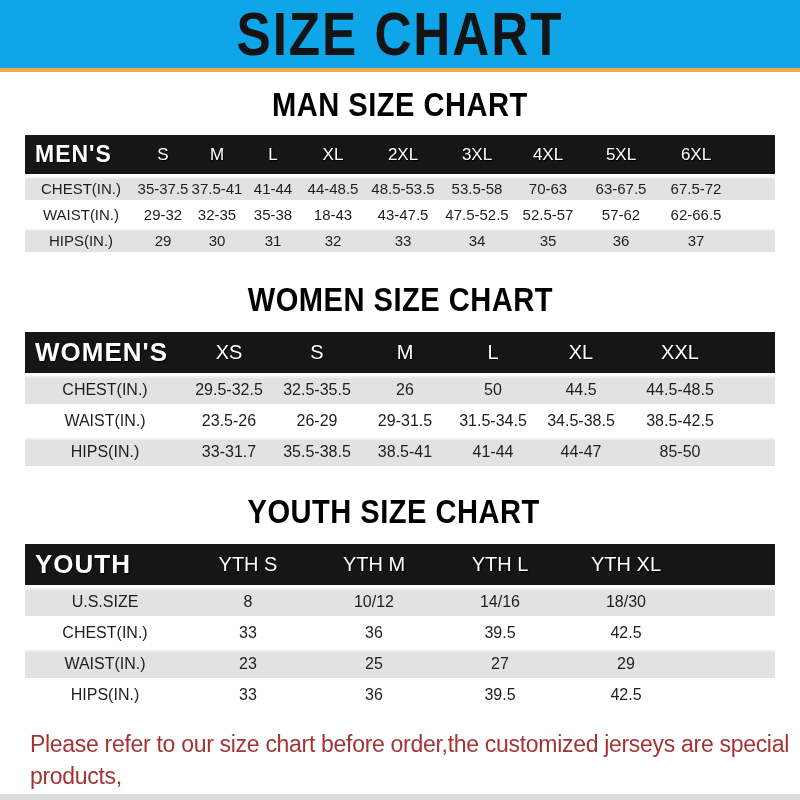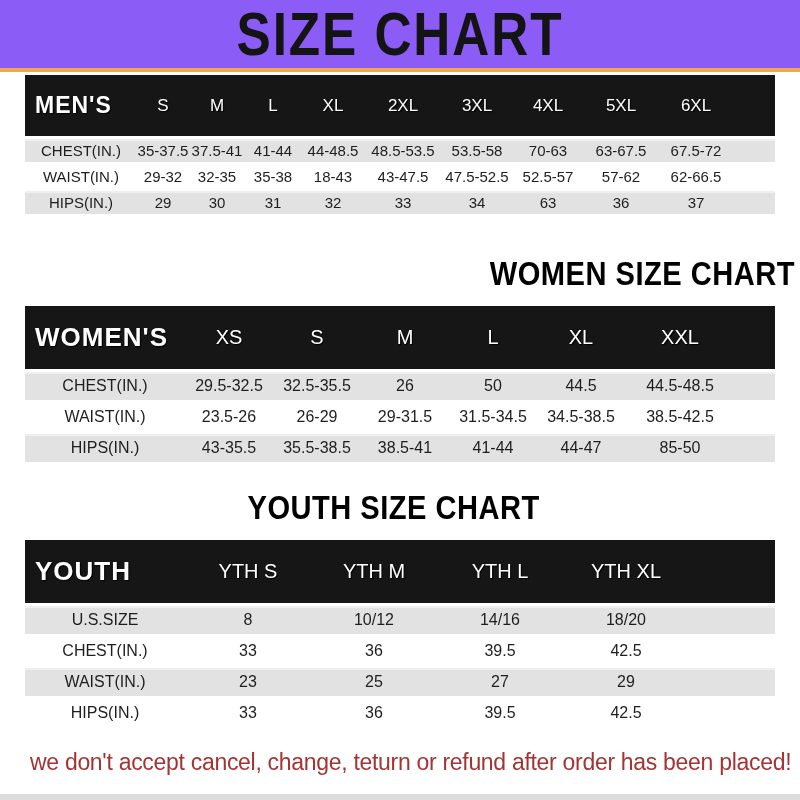--- a/index.html
+++ b/index.html
@@ -7,21 +7,21 @@
     position: relative;
     width: 800px;
     height: 800px;
     background: #ffffff;
     overflow: hidden;
     font-family: "Liberation Sans", sans-serif;
   }
   
   .banner {
     height: 68px;
-    background: #8b5cf6;
+    background: #0ea5e9;
     border-bottom: 4px solid #F3A64B;
     display: flex;
     align-items: center;
     justify-content: center;
   }
   .banner .banner-title {
     font-size: 54px;
     font-weight: bold;
     color: #141414;
     letter-spacing: 2px;
@@ -36,38 +36,38 @@
   }
   h2.section-heading .ht {
     display: inline-block;
     font-size: 30px;
     font-weight: bold;
     letter-spacing: 0.5px;
     transform: scale(0.97, 1.1);
     white-space: nowrap;
   }
   .sec-men    h2 { margin: 16px 0 10px 0; }
-  .sec-women  h2 { margin: 40px 0 12px 0; text-align: right; }
+  .sec-women  h2 { margin: 28px 0 12px 0; }
   .sec-youth  h2 { margin: 26px 12px 12px 0; }
   
   table.size-table {
     width: 750px;
     margin: 0 auto;
     border-collapse: separate;
     border-spacing: 0 3px;
     table-layout: fixed;
   }
   table.size-table th {
     background: #161616;
     color: #fff;
     font-weight: normal;
     font-size: 17px;
     height: 29px;
     text-align: center;
-    padding: 16px;
+    padding: 5px;
     text-shadow: 1px 1px 1px #000;
   }
   table.size-table th.corner {
     text-align: left;
     padding-left: 10px;
     font-weight: bold;
     font-size: 23px;
     letter-spacing: 1px;
   }
   table.size-table td {
@@ -104,20 +104,21 @@
 </head>
 <body>
 
 <div class="page">
 
   <div class="banner">
     <span class="banner-title">SIZE CHART</span>
   </div>
 
   <div class="sec-men">
+    <h2 class="section-heading"><span class="ht">MAN SIZE CHART</span></h2>
     <table class="size-table men">
         <colgroup>
           <col style="width: 112px;">
           <col style="width: 52px;">
           <col style="width: 56px;">
           <col style="width: 56px;">
           <col style="width: 64px;">
           <col style="width: 76px;">
           <col style="width: 72px;">
           <col style="width: 70px;">
@@ -168,21 +169,21 @@
             <td></td>
           </tr>
           <tr>
             <td class="rowlabel">HIPS(IN.)</td>
             <td>29</td>
             <td>30</td>
             <td>31</td>
             <td>32</td>
             <td>33</td>
             <td>34</td>
-            <td>63</td>
+            <td>35</td>
             <td>36</td>
             <td>37</td>
             <td></td>
           </tr>
         </tbody>
       </table>
   </div>
 
   <div class="sec-women">
     <h2 class="section-heading"><span class="ht">WOMEN SIZE CHART</span></h2>
@@ -225,21 +226,21 @@
             <td>23.5-26</td>
             <td>26-29</td>
             <td>29-31.5</td>
             <td>31.5-34.5</td>
             <td>34.5-38.5</td>
             <td>38.5-42.5</td>
             <td></td>
           </tr>
           <tr>
             <td class="rowlabel">HIPS(IN.)</td>
-            <td>43-35.5</td>
+            <td>33-31.7</td>
             <td>35.5-38.5</td>
             <td>38.5-41</td>
             <td>41-44</td>
             <td>44-47</td>
             <td>85-50</td>
             <td></td>
           </tr>
         </tbody>
       </table>
   </div>
@@ -264,21 +265,21 @@
             <th>YTH XL</th>
             <th></th>
           </tr>
         </thead>
         <tbody>
           <tr>
             <td class="rowlabel">U.S.SIZE</td>
             <td>8</td>
             <td>10/12</td>
             <td>14/16</td>
-            <td>18/20</td>
+            <td>18/30</td>
             <td></td>
           </tr>
           <tr>
             <td class="rowlabel">CHEST(IN.)</td>
             <td>33</td>
             <td>36</td>
             <td>39.5</td>
             <td>42.5</td>
             <td></td>
           </tr>
@@ -296,17 +297,18 @@
             <td>36</td>
             <td>39.5</td>
             <td>42.5</td>
             <td></td>
           </tr>
         </tbody>
       </table>
   </div>
 
   <div class="footer-note">
+    <div>Please refer to our size chart before order,the customized jerseys are special products,</div>
     <div>we don't accept cancel, change, teturn or refund after order has been placed!</div>
   </div>
 
   <div class="bottom-strip"></div>
 </div>
 
 </body></html>

